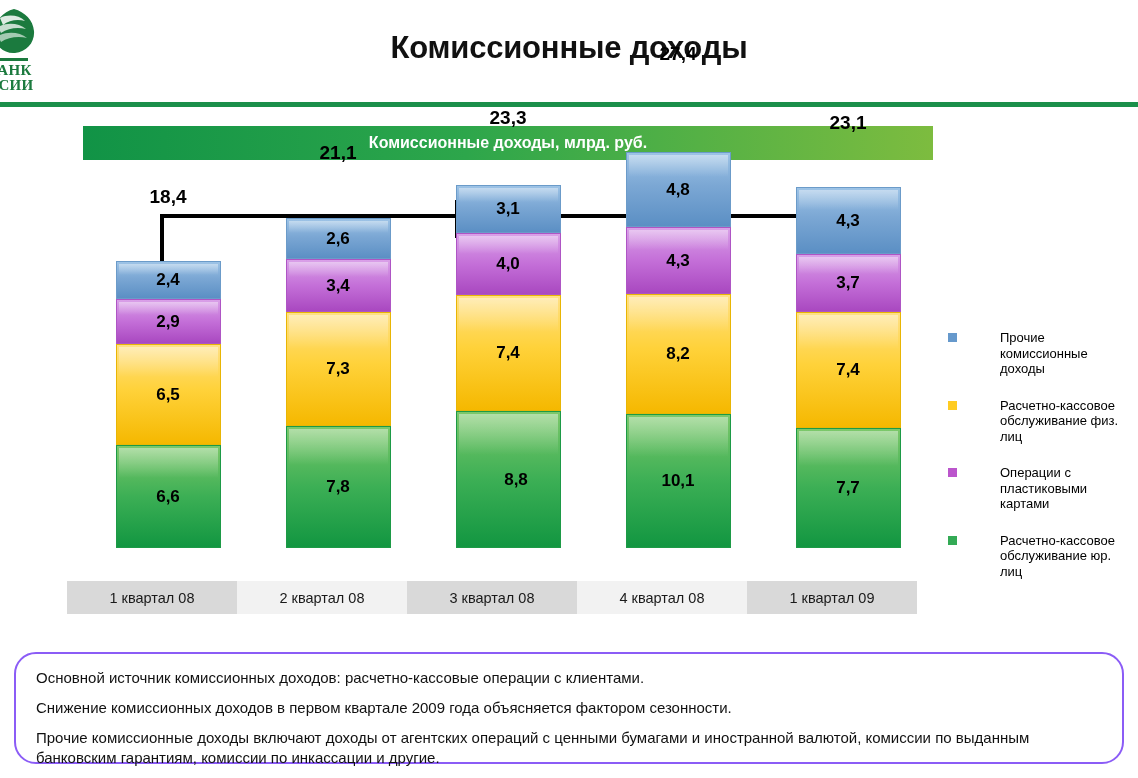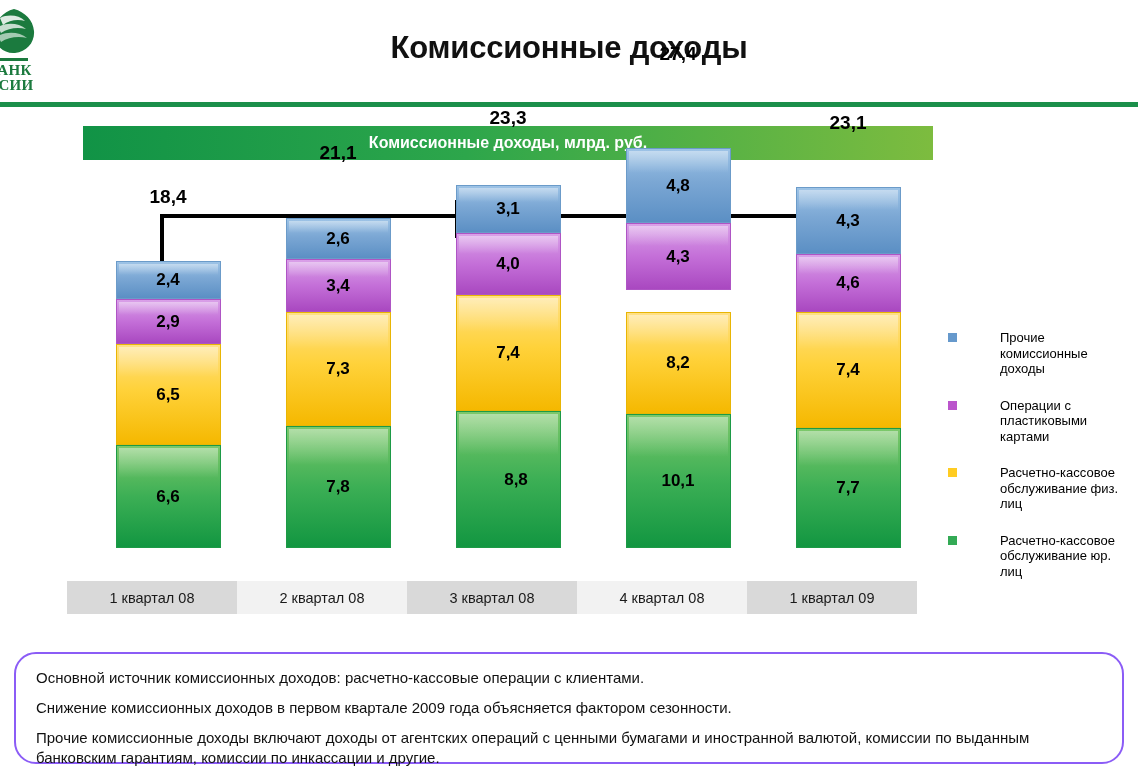--- a/index.html
+++ b/index.html
@@ -289,53 +289,53 @@
     <div class="seg s-blue" style="height:48px;">3,1</div>
     <div class="seg s-purple" style="height:62px;">4,0</div>
     <div class="seg s-yellow" style="height:116px;">7,4</div>
     <div class="seg s-green" style="height:137px;padding-left:16px;">8,8</div>
   </div>
 
   <div class="bar-total" style="left:510px; bottom:545px;">27,4</div>
   <div class="bar-col" style="left:510px;">
     <div class="seg s-blue" style="height:75px;">4,8</div>
     <div class="seg s-purple" style="height:67px;">4,3</div>
-    <div class="seg s-yellow" style="height:102px;margin-top:22px;">8,2</div>
+    <div class="seg s-yellow" style="height:120px;">8,2</div>
     <div class="seg s-green" style="height:134px;">10,1</div>
   </div>
 
   <div class="bar-total" style="left:680px; bottom:476px;">23,1</div>
   <div class="bar-col" style="left:680px;">
     <div class="seg s-blue" style="height:67px;">4,3</div>
-    <div class="seg s-purple" style="height:58px;">4,6</div>
+    <div class="seg s-purple" style="height:58px;">3,7</div>
     <div class="seg s-yellow" style="height:116px;">7,4</div>
     <div class="seg s-green" style="height:120px;">7,7</div>
   </div>
 </div>
 
 <div id="axis-row">
   <div class="axis-cell">1 квартал 08</div>
   <div class="axis-cell alt">2 квартал 08</div>
   <div class="axis-cell">3 квартал 08</div>
   <div class="axis-cell alt">4 квартал 08</div>
   <div class="axis-cell">1 квартал 09</div>
 </div>
 
 <div id="legend">
   <div class="legend-item">
     <span class="legend-swatch" style="background:#6699cc"></span>
     <span class="legend-label">Прочие комиссионные доходы</span>
   </div>
   <div class="legend-item">
+    <span class="legend-swatch" style="background:#ffcc22"></span>
+    <span class="legend-label">Расчетно-кассовое обслуживание физ. лиц</span>
+  </div>
+  <div class="legend-item">
     <span class="legend-swatch" style="background:#bb55cc"></span>
     <span class="legend-label">Операции с пластиковыми картами</span>
-  </div>
-  <div class="legend-item">
-    <span class="legend-swatch" style="background:#ffcc22"></span>
-    <span class="legend-label">Расчетно-кассовое обслуживание физ. лиц</span>
   </div>
   <div class="legend-item">
     <span class="legend-swatch" style="background:#33aa55"></span>
     <span class="legend-label">Расчетно-кассовое обслуживание юр. лиц</span>
   </div>
 </div>
 
 <div id="notes">
   <div class="note-line">Основной источник комиссионных доходов: расчетно-кассовые операции с клиентами.</div>
   <div class="note-line">Снижение комиссионных доходов в первом квартале 2009 года объясняется фактором сезонности.</div>

